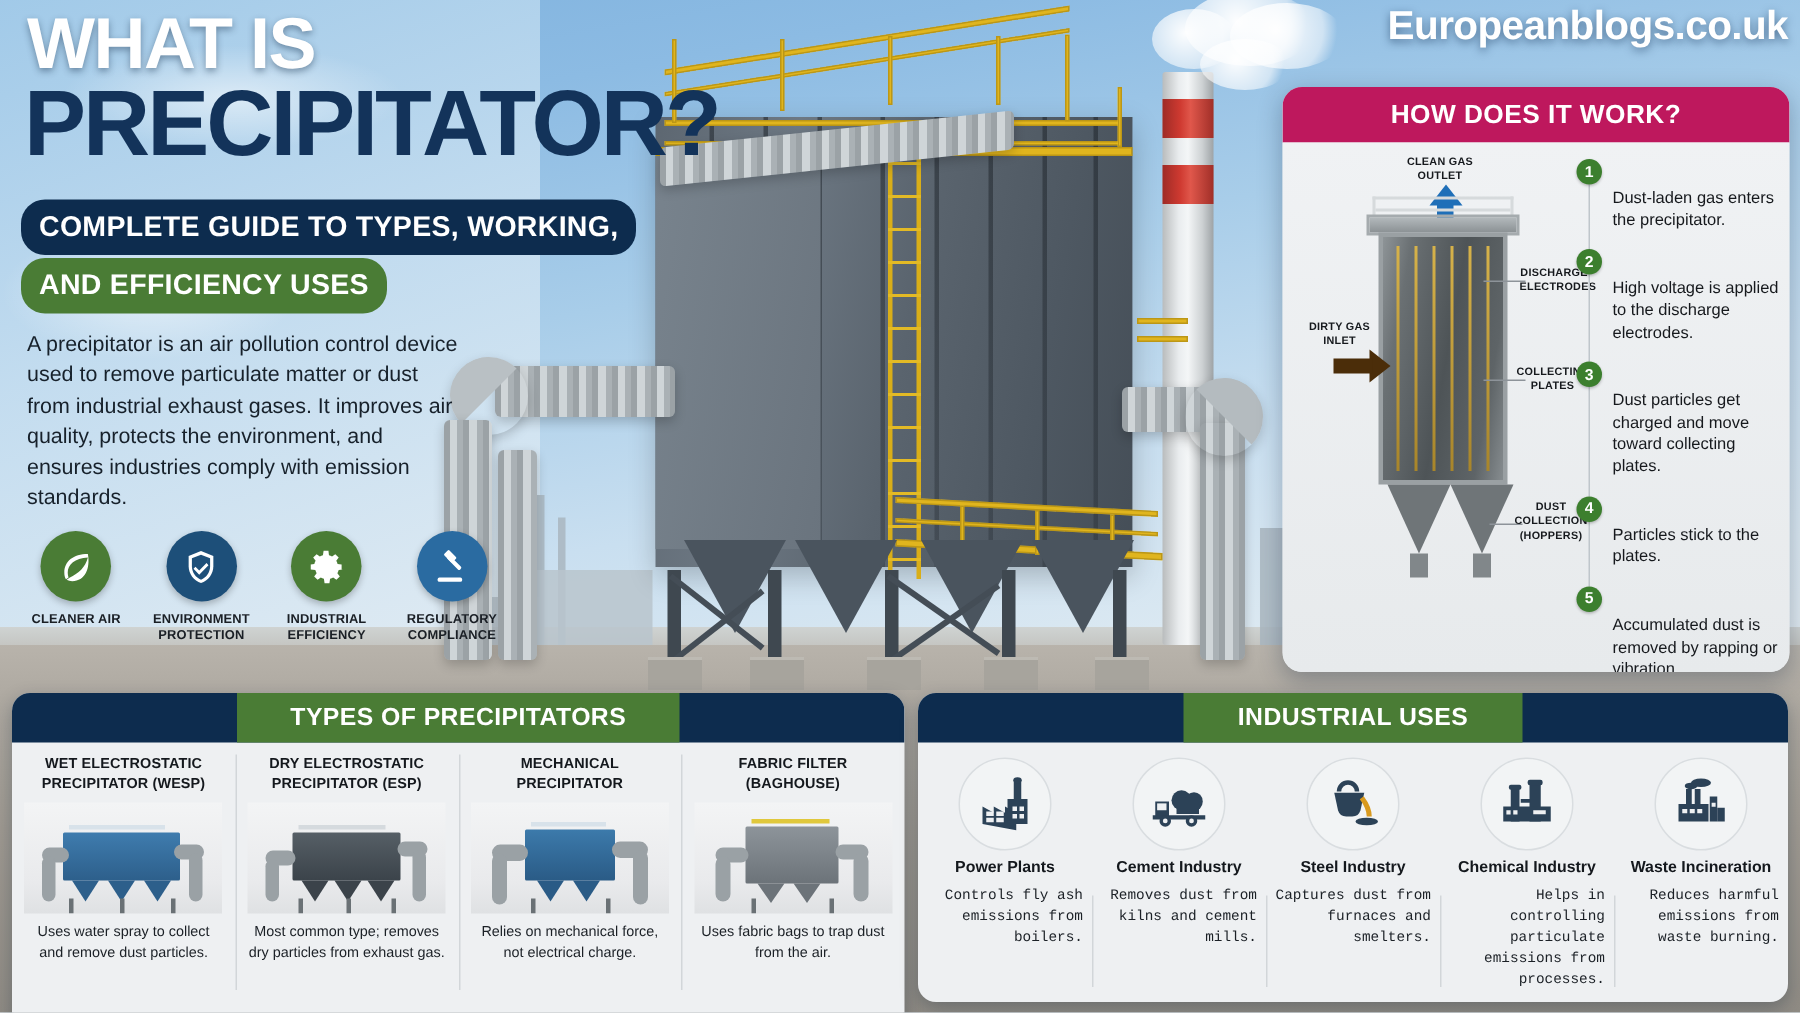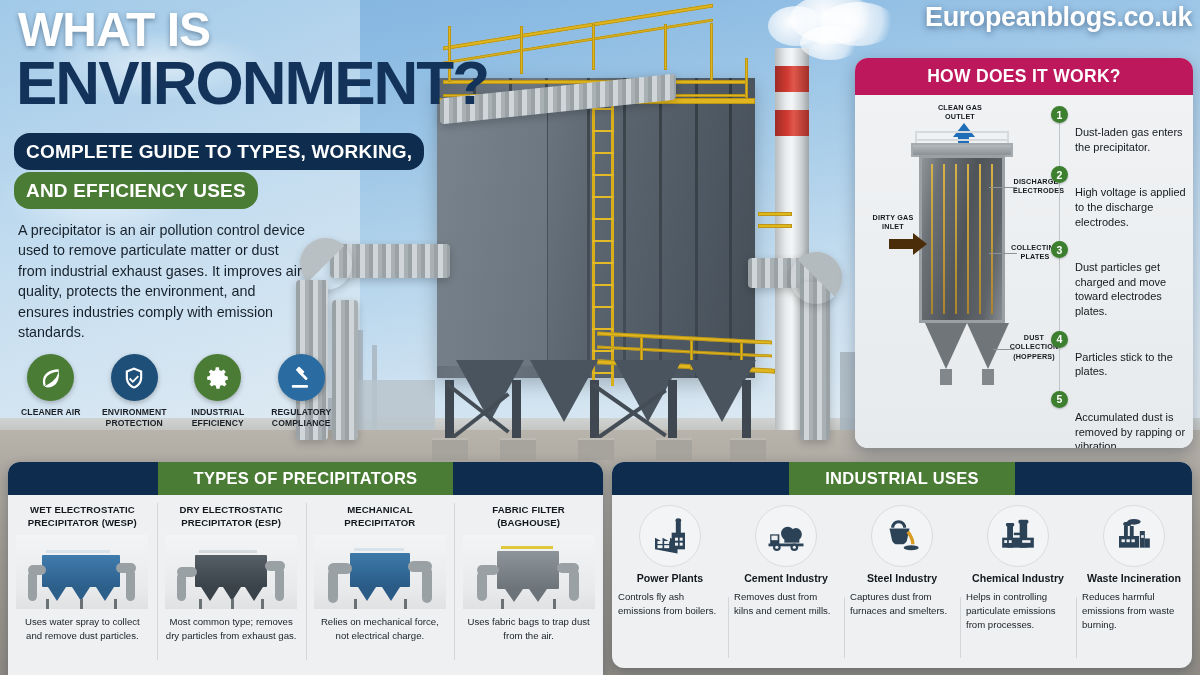--- a/index.html
+++ b/index.html
@@ -261,21 +261,21 @@
   }
   .use-col + .use-col::before {
     content: ""; position: absolute; left: 0; top: 96px; bottom: 10px; width: 1px; background: #d2d6d9;
   }
   .use-circle {
     width: 62px; height: 62px; border-radius: 50%; border: 1px solid #d9dde0;
     display: flex; align-items: center; justify-content: center; margin-bottom: 5px;
     background: #f2f4f5;
   }
   .use-name { font-size: 10.6px; font-weight: 700; color: #14181d; text-align: center; margin-bottom: 6px; }
-  .use-desc { font-size: 9.6px; color: #1b2026; text-align: left; line-height: 1.45; }
+  .use-desc { font-size: 9.6px; color: #1b2026; text-align: right; line-height: 1.45; font-family: Liberation Mono, monospace; }
 
   .brand {
     position: absolute; right: 8px; top: 2px;
     font-size: 27px; font-weight: 700; color: #ffffff;
     text-shadow: 0 2px 6px rgba(20,50,85,.55); letter-spacing: -.4px;
   }
 </style>
 </head>
 <body>
 
@@ -387,21 +387,21 @@
     <div class="duct" style="left:332px;top:300px;width:26px;height:140px;"></div>
 
     <div class="duct" style="left:748px;top:258px;width:78px;height:30px;"></div>
     <div class="duct" style="left:800px;top:282px;width:30px;height:158px;"></div>
     <div class="duct-elbow" style="left:790px;top:252px;width:48px;height:48px;border-top-color:#b4bbbf;border-right-color:#b4bbbf;"></div>
   </div>
 
   <div class="brand">Europeanblogs.co.uk</div>
 
   <div class="title-what">WHAT IS</div>
-  <div class="title-main">ENVIRONMENT?</div>
+  <div class="title-main">PRECIPITATOR?</div>
   <div class="sub-navy">COMPLETE GUIDE TO TYPES, WORKING,</div>
   <div class="sub-green">AND EFFICIENCY USES</div>
   <div class="intro">A precipitator is an air pollution control device used to remove particulate matter or dust from industrial exhaust gases. It improves air quality, protects the environment, and ensures industries comply with emission standards.</div>
 
   <div class="benefits">
     <div class="benefit">
       <div class="circ" style="background:#4a7c35">
         <svg width="26" height="26" viewBox="0 0 24 24">
           <path d="M19 4C10 4 4.5 8.5 4.5 15.5c0 1.6.4 3 1 4.1l1.6-1.2c-.3-.8-.5-1.8-.5-2.9C6.6 10.5 11 6.6 19 6.2c-1.6 6.1-5.6 9.7-11.3 12.4l-1.8 1.3c1 .5 2.2.8 3.5.8C17.3 20.7 20.6 12.9 19 4z" fill="#fff"></path>
         </svg>
@@ -484,21 +484,21 @@
           <div class="txt">Dust-laden gas enters the precipitator.</div>
         </div>
         <div class="step">
           <div class="connector"></div>
           <div class="num">2</div>
           <div class="txt">High voltage is applied to the discharge electrodes.</div>
         </div>
         <div class="step">
           <div class="connector"></div>
           <div class="num">3</div>
-          <div class="txt">Dust particles get charged and move toward electrodes plates.</div>
+          <div class="txt">Dust particles get charged and move toward collecting plates.</div>
         </div>
         <div class="step">
           <div class="connector"></div>
           <div class="num">4</div>
           <div class="txt">Particles stick to the plates.</div>
         </div>
         <div class="step">
 
           <div class="num">5</div>
           <div class="txt">Accumulated dust is removed by rapping or vibration.</div>

